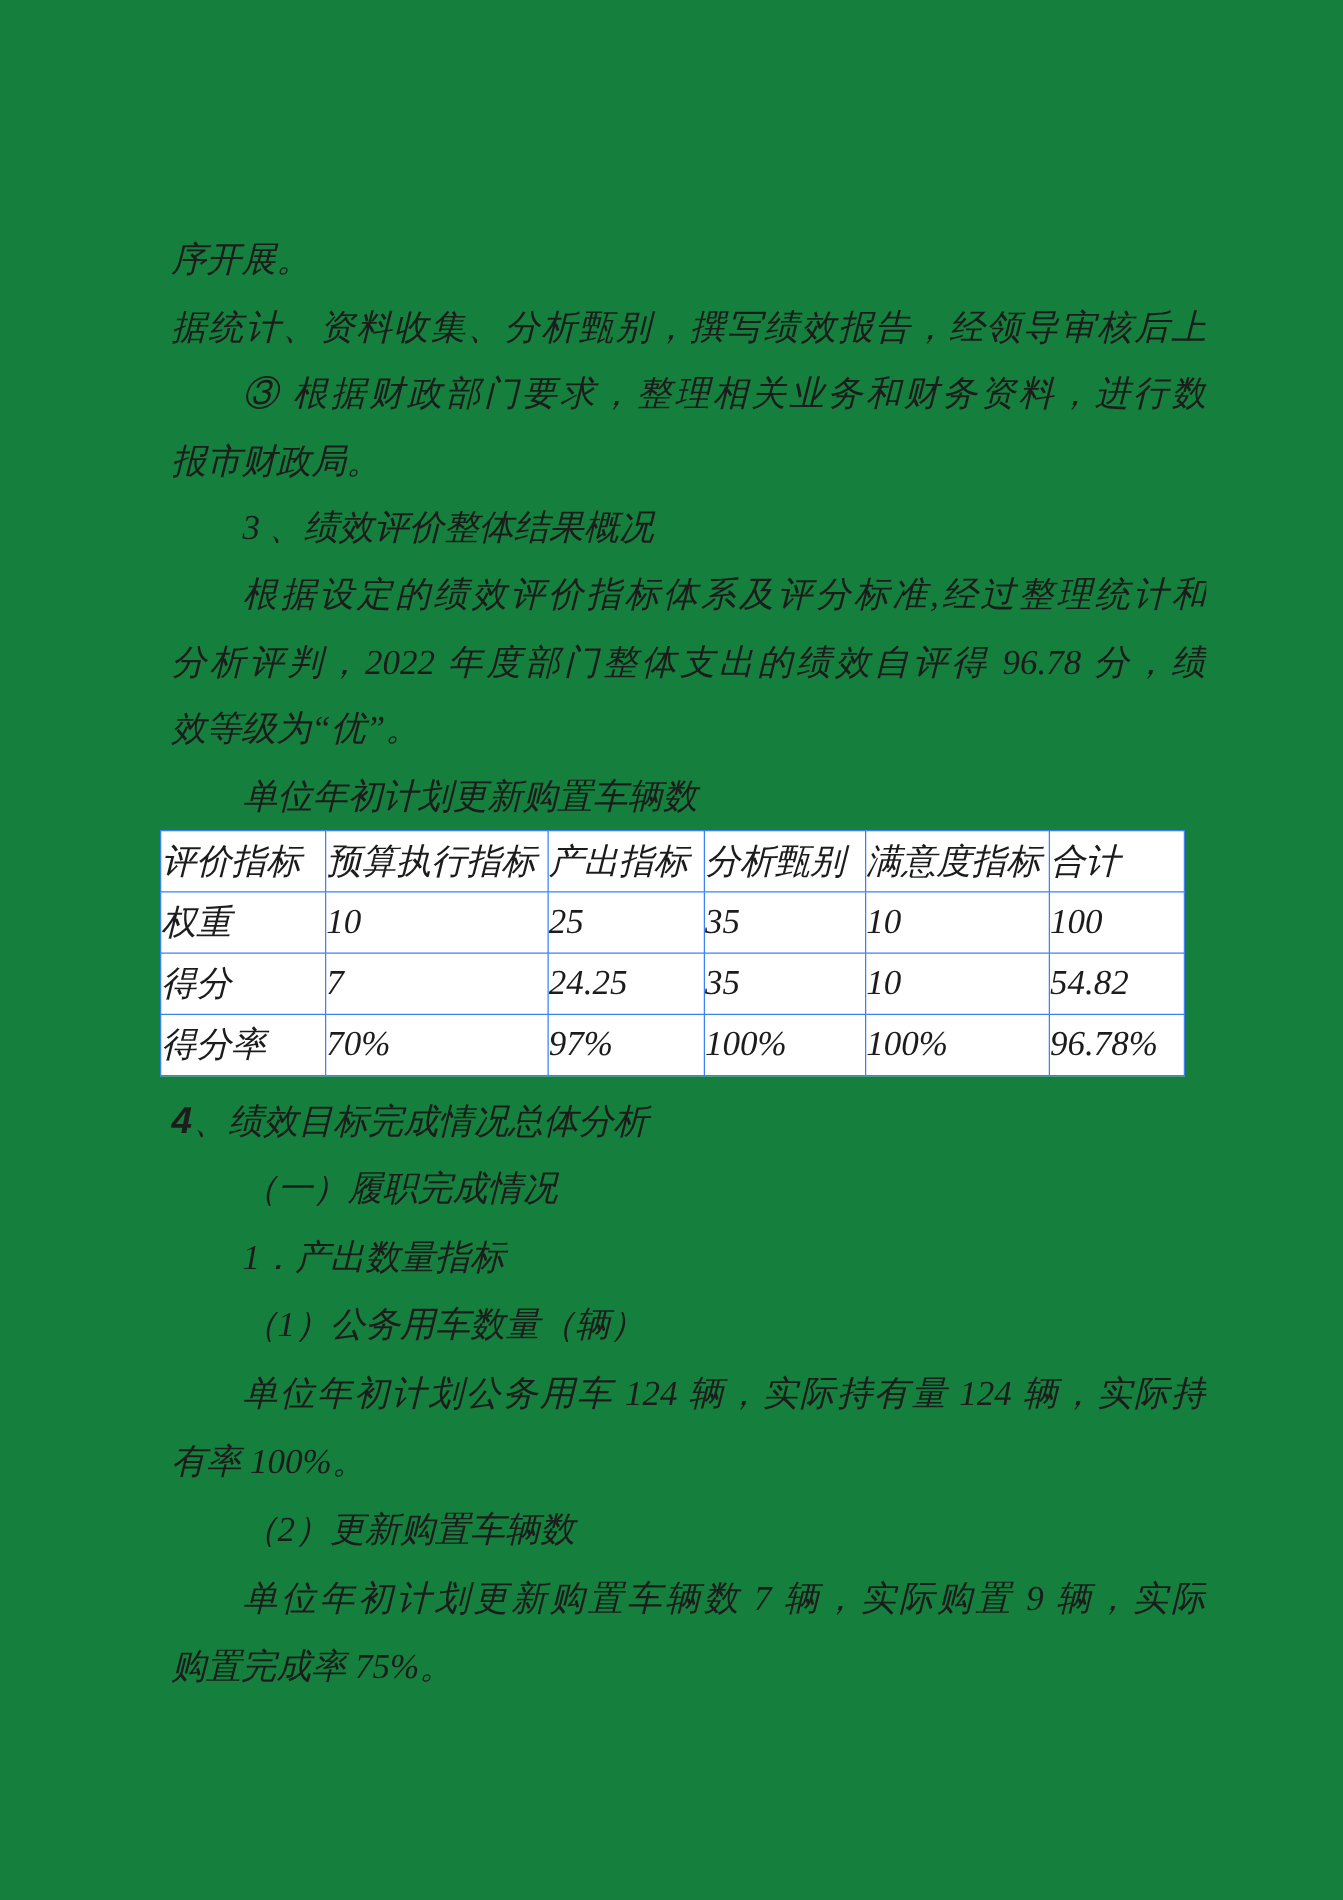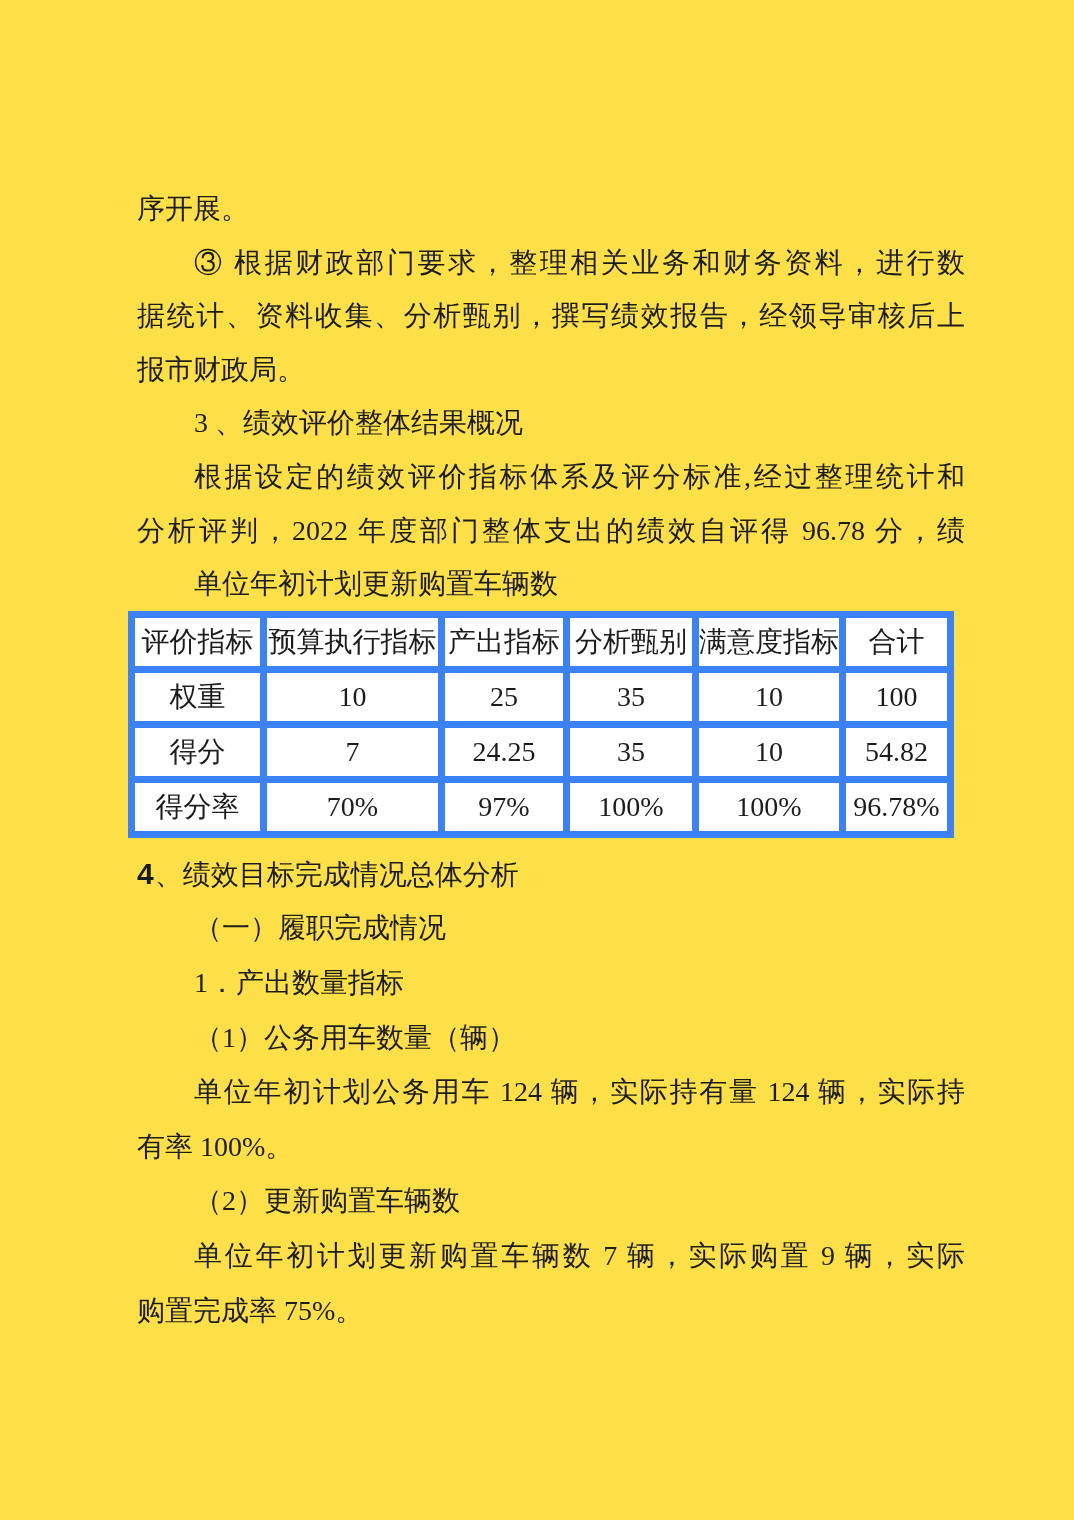--- a/index.html
+++ b/index.html
@@ -1,70 +1,72 @@
 <!DOCTYPE html>
 <html><head>
 <meta charset="utf-8">
 <style>
   html,body { margin:0; padding:0; background:#ffffff; }
   .page {
     position:relative;
     width:1074px; height:1520px;
-    background:#fde047;
+    background:#15803d;
     color:#1c1c1c;
     font-family:"Liberation Serif","DejaVu Serif",serif;
     box-sizing:border-box;
     padding:182px 109px 0 137px;
     overflow:hidden;
+    font-style:italic;
   }
   .line {
     font-size:28px;
     overflow:hidden;
     text-align:left;
   }
   .sec1 .line { line-height:53.6px; height:53.6px; }
   .sec2 .line { line-height:71px; height:54.6px; }
   .ind2 { padding-left:57px; }
   .just { text-align:justify; text-align-last:justify; }
   table.score {
     border-collapse:collapse;
     table-layout:fixed;
     width:819px;
     margin-left:-9px;
     background:#ffffff;
   }
   table.score td {
-    border:7px solid #3b82f6;
-    text-align:center;
+    border:1px solid #3b82f6;
+    text-align:left;
     vertical-align:middle;
     font-size:28px;
     padding:0;
     height:48px;
     overflow:hidden;
   }
   .hnum {
     font-family:"Liberation Sans","DejaVu Sans",sans-serif;
     font-weight:700;
     font-size:30px;
     letter-spacing:1px;
   }
 </style>
 </head>
 <body>
 
 <div class="page">
 
   <div class="sec sec1">
     <div class="line">序开展。</div>
+    <div class="line just">据统计、资料收集、分析甄别，撰写绩效报告，经领导审核后上</div>
     <div class="line ind2 just">③ 根据财政部门要求，整理相关业务和财务资料，进行数</div>
-    <div class="line just">据统计、资料收集、分析甄别，撰写绩效报告，经领导审核后上</div>
     <div class="line">报市财政局。</div>
     <div class="line ind2">3 、绩效评价整体结果概况</div>
     <div class="line ind2 just">根据设定的绩效评价指标体系及评分标准,经过整理统计和</div>
     <div class="line just">分析评判，2022 年度部门整体支出的绩效自评得 96.78 分，绩</div>
+    <div class="line">效等级为“优”。</div>
     <div class="line ind2">单位年初计划更新购置车辆数</div>
   </div>
 
   <table class="score">
     <colgroup>
       <col style="width:132px">
       <col style="width:178px">
       <col style="width:125px">
       <col style="width:129px">
       <col style="width:147px">

